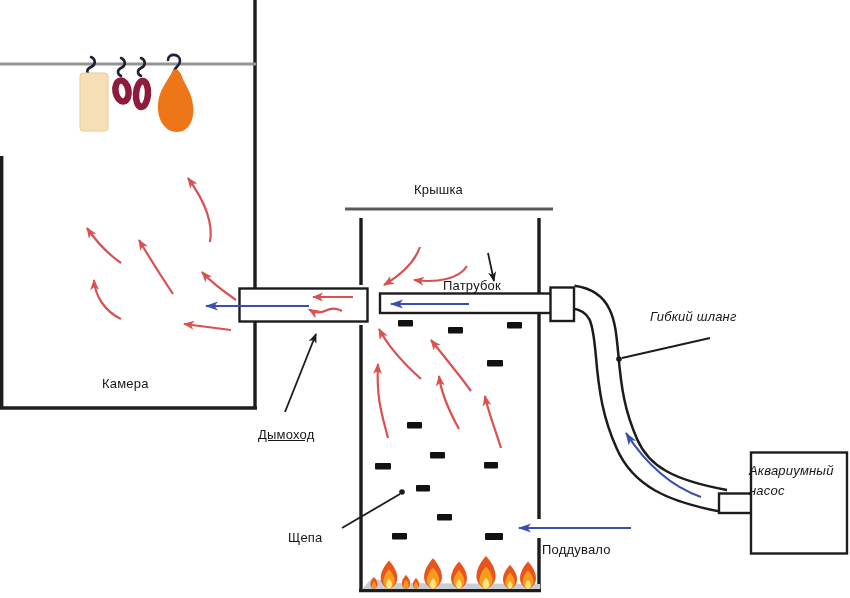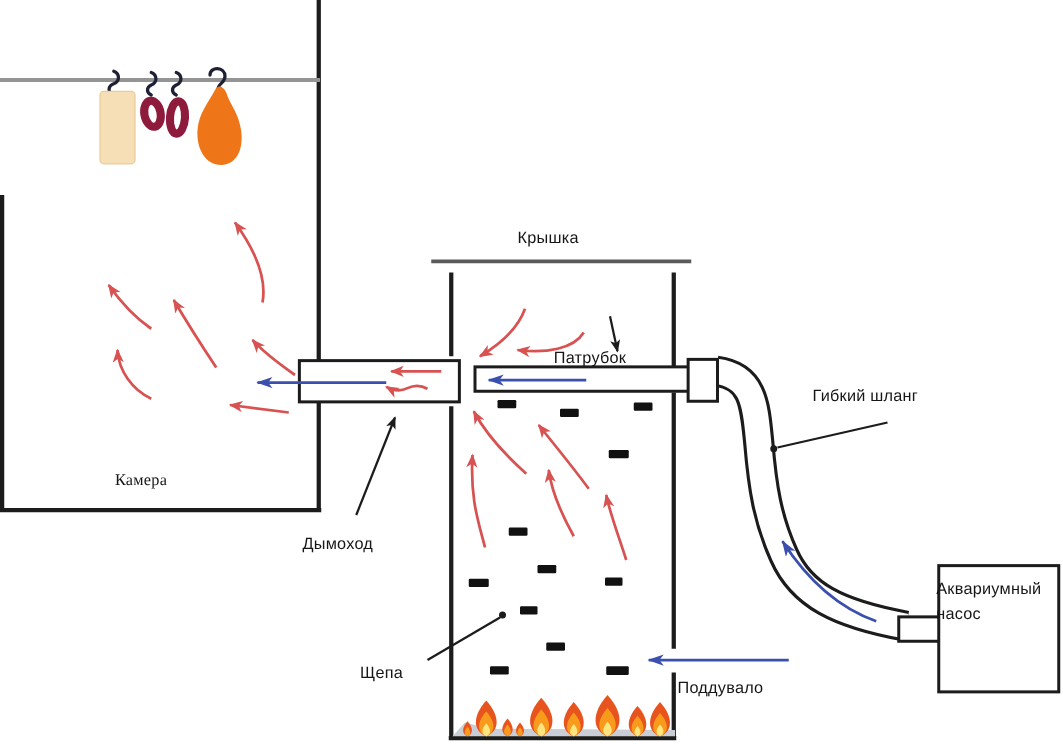--- a/index.html
+++ b/index.html
@@ -1,21 +1,21 @@
 <!DOCTYPE html>
 <html style="--smoke: #d85252; --air: #3a4fae; --outline: #1c1c1c; --rod: #949494; --lid_line: #5a5a5a; --label_text: #161616; --meat_slab: #f6dfb6; --meat_slab_edge: #e9cc98; --sausage: #8e1a3c; --ham: #ee7518; --hook: #1d2133; --flame_outer: #e8541e; --flame_mid: #f89b1c; --flame_core: #ffe47f; --ash: #c9cdd6; --chip: #111111;"><head>
 <meta charset="utf-8">
 <style>
   html,body{margin:0;padding:0;background:#fff;}
   #stage{position:relative;width:850px;height:598px;background:#fff;overflow:hidden;
          font-family:"Liberation Sans","DejaVu Sans",sans-serif;}
   #art{position:absolute;left:0;top:0;}
   .lbl{position:absolute;font-size:13px;letter-spacing:.2px;color:var(--label_text,#161616);
        white-space:nowrap;z-index:5;line-height:19px;}
-  .pump-lbl{line-height:20px;}
+  .pump-lbl{line-height:20px;font-style:italic;}
   
   .wall{stroke:var(--outline);stroke-width:3.4;fill:none;}
   .rod{stroke:var(--rod);stroke-width:3.2;fill:none;}
   .lidline{stroke:var(--lid_line);stroke-width:3;fill:none;}
   .pipe{fill:#ffffff;stroke:var(--outline);stroke-width:2.4;}
   .smoke{stroke:var(--smoke);stroke-width:2.2;fill:none;marker-end:url(#mr);}
   .air{stroke:var(--air);stroke-width:2.2;fill:none;marker-end:url(#mb);}
   .blk{stroke:var(--outline);stroke-width:1.8;fill:none;}
   .blkarrow{marker-end:url(#mk);}
   .dot{fill:var(--outline);}
@@ -179,25 +179,25 @@
   <g>
     <path class="blk blkarrow" d="M488,253 L494,281"></path>
     <path class="blk blkarrow" d="M285,412 L316,334"></path>
     <path class="blk" d="M342,528 L400,494"></path>
     <circle class="dot" cx="402" cy="492" r="2.8"></circle>
     <path class="blk" d="M710,338 L622,358"></path>
     <circle class="dot" cx="619" cy="359" r="2.8"></circle>
   </g>
 </svg>
 
-  <div class="lbl" style="left:92px;top:374px;font-family:Liberation Serif, serif;">Камера</div>
+  <div class="lbl" style="left:102px;top:374px;">Камера</div>
   <div class="lbl" style="left:414px;top:180px;">Крышка</div>
   <div class="lbl" style="left:443px;top:228px;margin-top:48px;">Патрубок</div>
-  <div class="lbl" style="left:242px;top:425px;">Дымоход</div>
+  <div class="lbl" style="left:258px;top:425px;text-decoration:underline;">Дымоход</div>
   <div class="lbl" style="left:288px;top:528px;">Щепа</div>
   <div class="lbl" style="left:542px;top:540px;">Поддувало</div>
-  <div class="lbl" style="left:650px;top:307px;">Гибкий шланг</div>
+  <div class="lbl" style="left:650px;top:307px;font-style:italic;">Гибкий шланг</div>
   <div class="lbl pump-lbl" style="left:749px;top:461px;width:98px;">
     <div>Аквариумный</div>
     <div>насос</div>
   </div>
 
 </div>
 
 </body></html>

